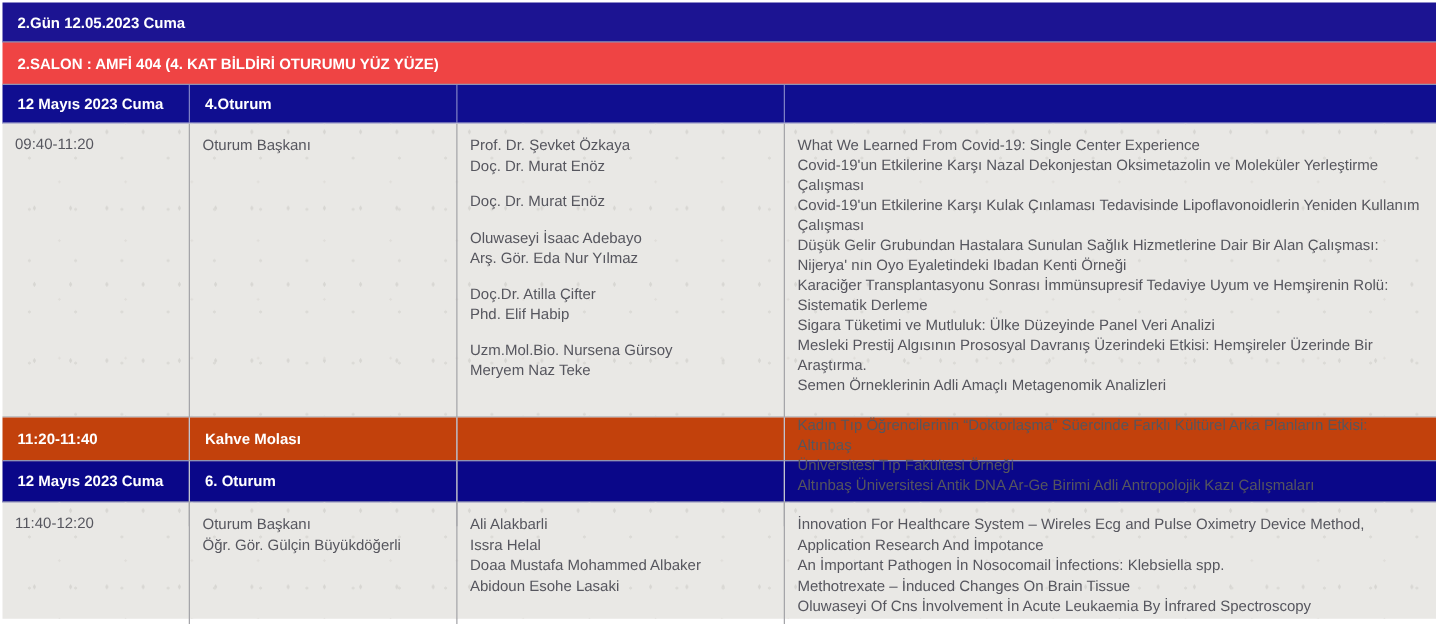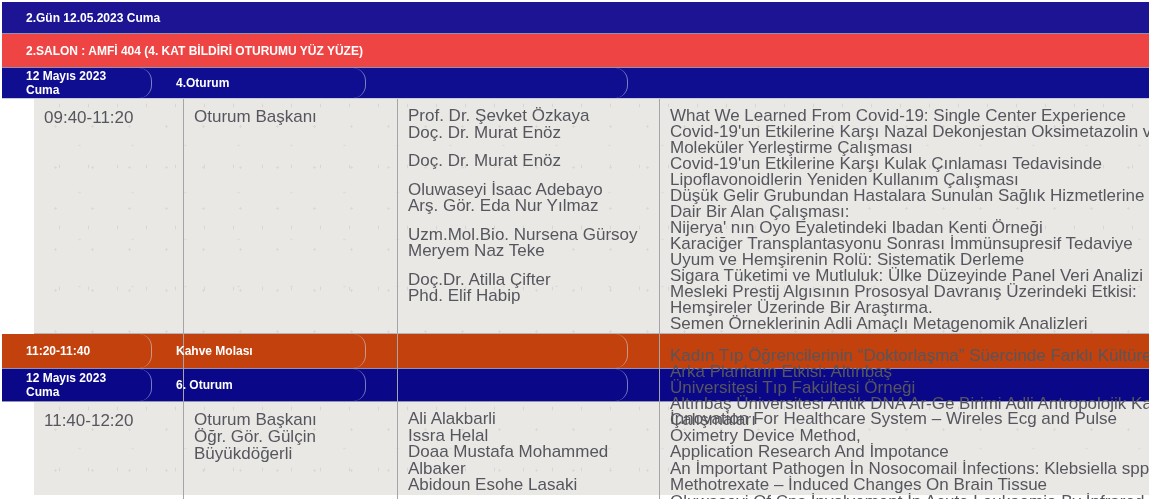--- a/index.html
+++ b/index.html
@@ -33,40 +33,38 @@
   .dark1, .dark2, .dark3, .dark5, .dark6 {
     color: #ffffff;
     font-weight: bold;
     font-size: 12px;
     border-bottom: 1px solid #8f93b2;
   }
   .dark3 { border-bottom: 1px solid #c8cada; }
   .darkcell {
     display: flex;
     align-items: center;
-    padding: 0 24px;
+    padding: 0 12px;
     box-sizing: border-box;
     border-right: 1px solid rgba(215, 220, 240, 0.55);
-    border-radius: 13px;
   }
   .darkcell:last-child { border-right: none; }
 
   
   .light {
     background-color: #e9e8e5;
     background-image:
       radial-gradient(#dbdad6 1px, transparent 1.2px),
       radial-gradient(#e0deda 1px, transparent 1.2px),
       radial-gradient(#d7d6d2 0.8px, transparent 1px);
     background-size: 37px 41px, 53px 47px, 29px 61px;
     background-position: 3px 7px, 19px 23px, 11px 37px;
     color: #56565e;
-    font-size: 17px;
+    font-size: 12px;
     border-bottom: 1px solid #b4b5b9;
-    margin-left: 32px;
   }
   .lightcell {
     padding: 9px 10px;
     box-sizing: border-box;
     border-right: 1px solid #a5a5a9;
   }
   .lightcell:last-child { border-right: none; }
 
   .r1 { height: 32px; }
   .r2 { height: 34px; }
@@ -108,24 +106,24 @@
     <div class="lightcell">09:40-11:20</div>
     <div class="lightcell">
       <div class="chair-line">Oturum Başkanı</div>
     </div>
     <div class="lightcell speakers4">
         <div class="grp">Prof. Dr. Şevket Özkaya
 Doç. Dr. Murat Enöz</div>
         <div class="grp">Doç. Dr. Murat Enöz</div>
         <div class="grp">Oluwaseyi İsaac Adebayo
 Arş. Gör. Eda Nur Yılmaz</div>
+        <div class="grp">Doç.Dr. Atilla Çifter
+Phd. Elif Habip</div>
         <div class="grp">Uzm.Mol.Bio. Nursena Gürsoy
 Meryem Naz Teke</div>
-        <div class="grp">Doç.Dr. Atilla Çifter
-Phd. Elif Habip</div>
       </div>
     <div class="lightcell titles4">
         <div class="grp">What We Learned From Covid-19: Single Center Experience
 Covid-19'un Etkilerine Karşı Nazal Dekonjestan  Oksimetazolin ve Moleküler Yerleştirme Çalışması
 Covid-19'un Etkilerine Karşı Kulak Çınlaması Tedavisinde Lipoflavonoidlerin Yeniden Kullanım Çalışması
 Düşük Gelir Grubundan Hastalara Sunulan Sağlık Hizmetlerine Dair Bir Alan Çalışması:
 Nijerya' nın Oyo Eyaletindeki Ibadan Kenti Örneği
 Karaciğer Transplantasyonu Sonrası İmmünsupresif Tedaviye Uyum ve Hemşirenin Rolü: Sistematik Derleme
 Sigara Tüketimi ve Mutluluk: Ülke Düzeyinde Panel Veri Analizi
 Mesleki Prestij Algısının Prososyal Davranış Üzerindeki Etkisi: Hemşireler Üzerinde Bir Araştırma.

